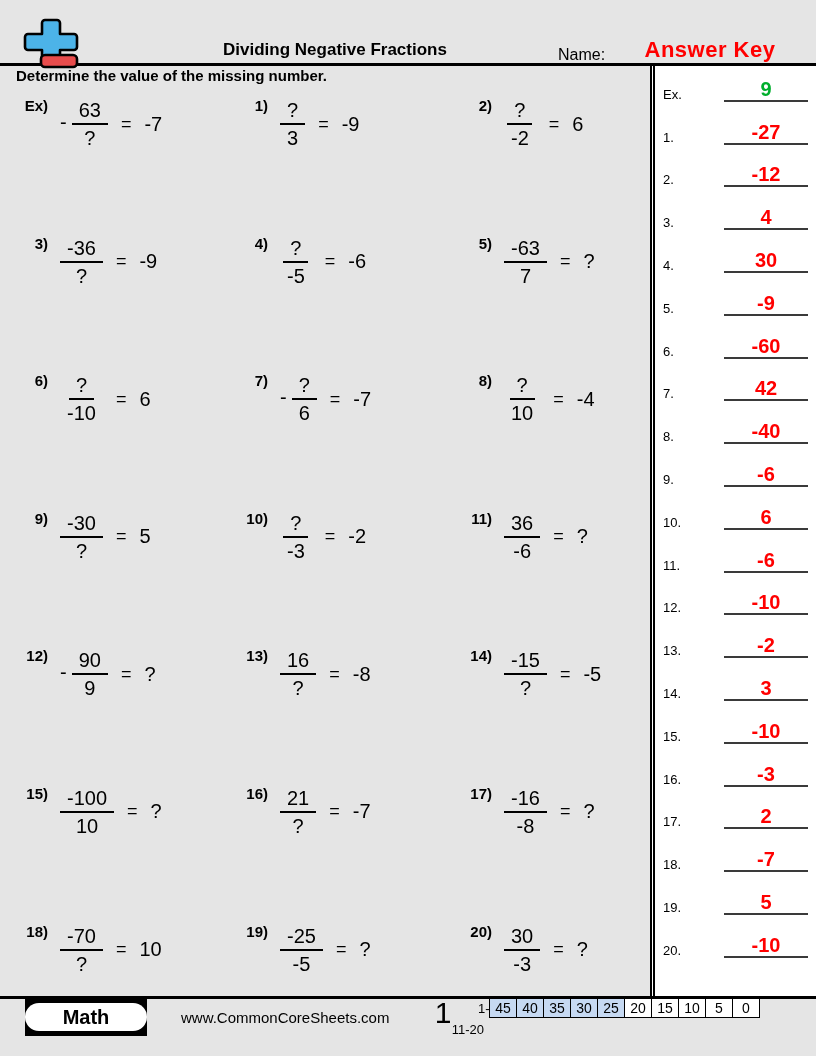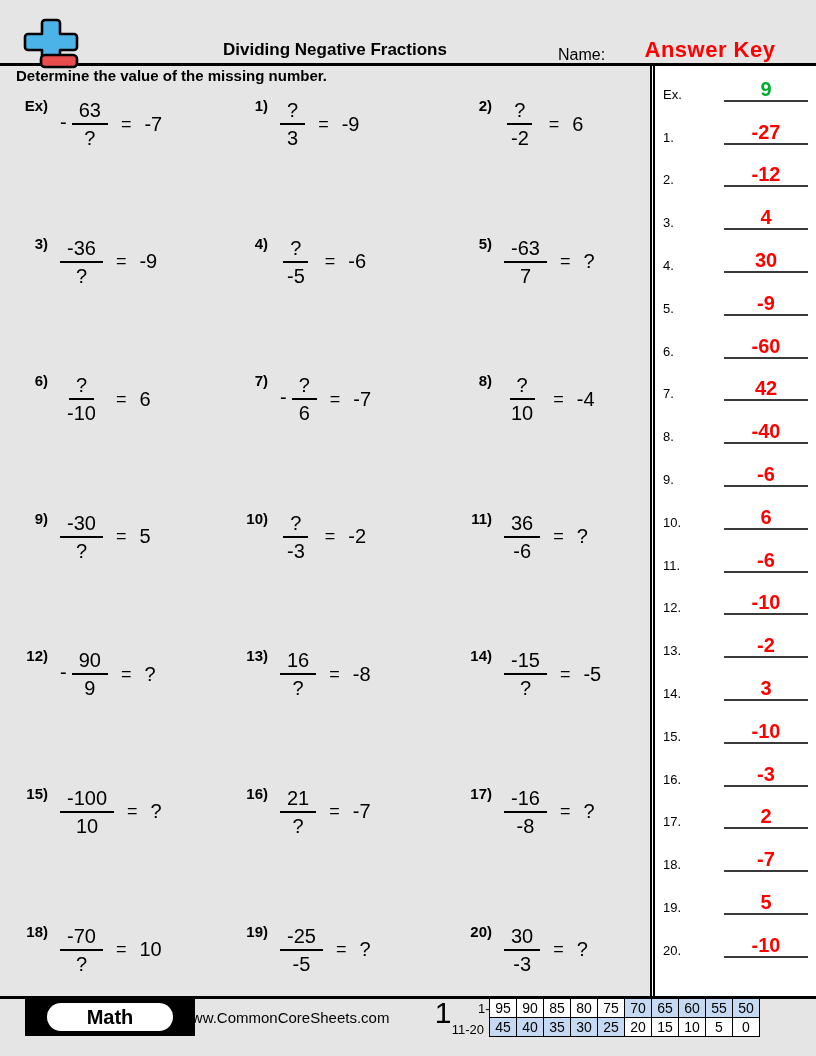--- a/index.html
+++ b/index.html
@@ -42,21 +42,21 @@
            align-self:flex-start; margin-top:9px; margin-right:12px; }
   .p-neg { font-size:20px; margin-right:5px; margin-top:-4px; }
   .p-frac { display:inline-flex; flex-direction:column; align-items:center; font-size:20px; }
   .p-numer { padding:0 7px 2px; border-bottom:2px solid #000; line-height:22px; }
   .p-denom { padding:2px 7px 0; line-height:22px; }
   .p-eq { margin:0 13px; font-size:18px; }
   .p-res { font-size:20px; }
 
   
   .footer-rule { position:absolute; left:0; top:996px; width:816px; height:3px; background:#000; }
-  .math-block { position:absolute; left:25px; top:998px; width:170px; height:38px;
+  .math-block { position:absolute; left:25px; top:998px; width:122px; height:38px;
                 background:#000; display:flex; align-items:center; justify-content:center; }
   .math-pill { width:126px; height:28px; background:#fff; border-radius:14px;
                display:flex; align-items:center; justify-content:center;
                font-size:20px; font-weight:700; }
   .website { position:absolute; left:181px; top:1009px; font-size:15px; }
   .page-number { position:absolute; left:425px; top:996px; width:36px; text-align:center;
                  font-size:30px; font-weight:400; }
   .score-label-1 { position:absolute; left:456px; top:1001px; width:48px; text-align:right; font-size:13px; }
   .score-label-2 { position:absolute; left:436px; top:1022px; width:48px; text-align:right; font-size:13px; }
   .score-table { position:absolute; left:489px; top:998px; border-collapse:collapse; }
@@ -425,32 +425,20 @@
   <div class="math-block">
     <div class="math-pill">Math</div>
   </div>
   <div class="website">www.CommonCoreSheets.com</div>
   <div class="page-number">1</div>
   <div class="score-label-1">1-10</div>
   <div class="score-label-2">11-20</div>
   <table class="score-table">
       <tbody>
         <tr>
-          <td>95</td>
-          <td>90</td>
-          <td>85</td>
-          <td>80</td>
-          <td>75</td>
-          <td class="shaded">70</td>
-          <td class="shaded">65</td>
-          <td class="shaded">60</td>
-          <td class="shaded">55</td>
-          <td class="shaded">50</td>
-        </tr>
-        <tr>
           <td class="shaded">45</td>
           <td class="shaded">40</td>
           <td class="shaded">35</td>
           <td class="shaded">30</td>
           <td class="shaded">25</td>
           <td>20</td>
           <td>15</td>
           <td>10</td>
           <td>5</td>
           <td>0</td>

